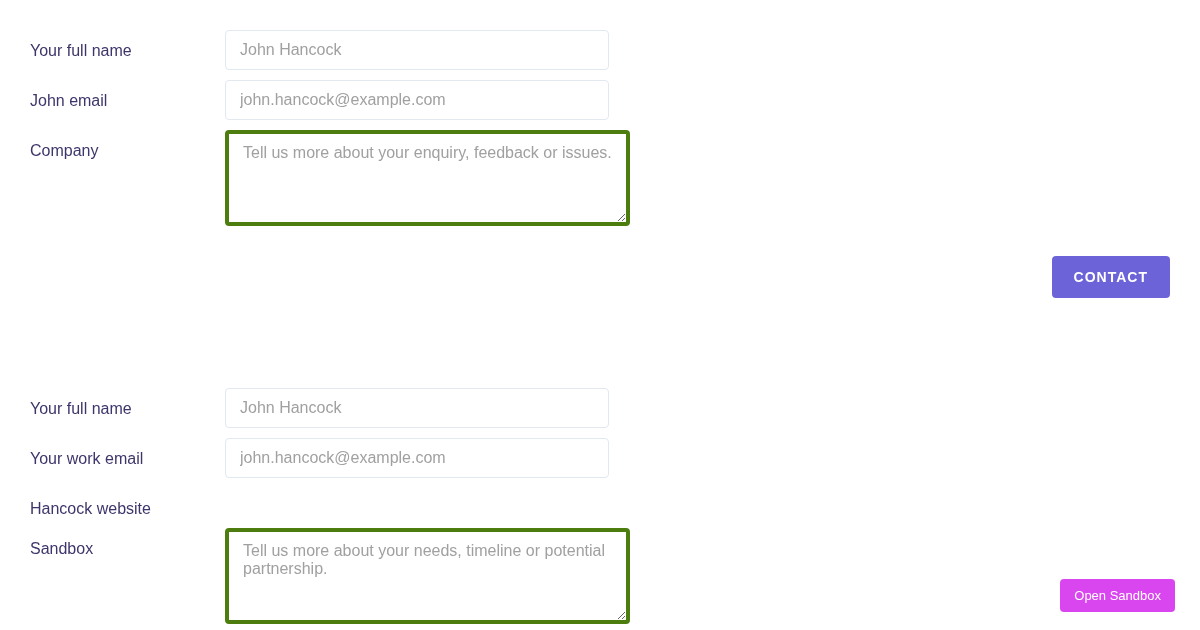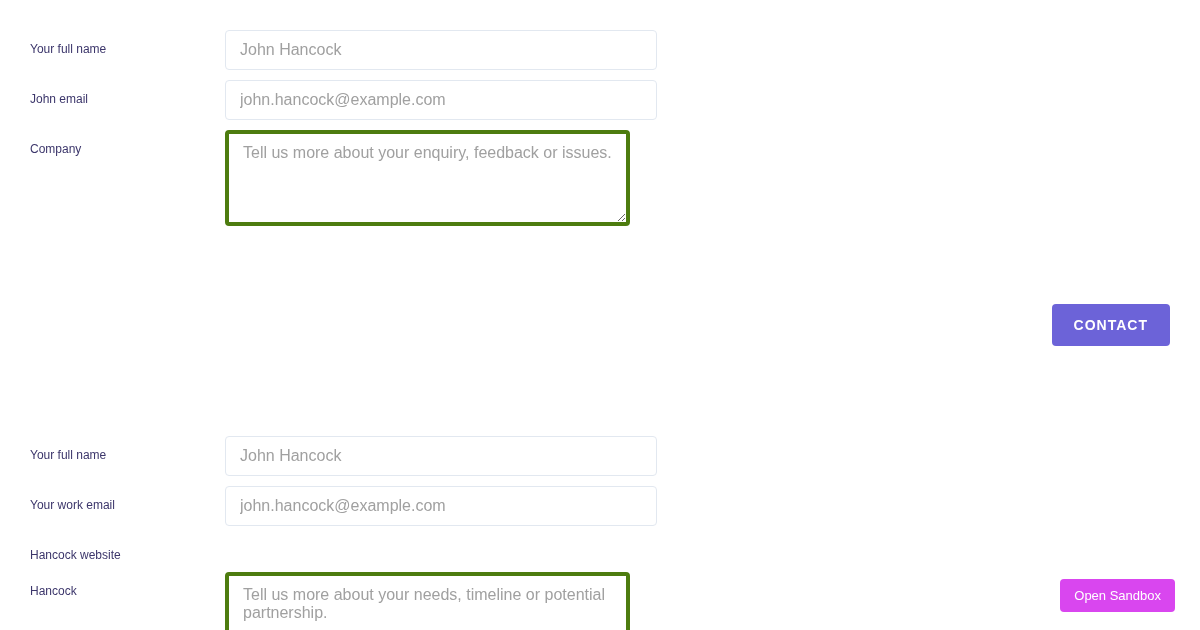--- a/index.html
+++ b/index.html
@@ -23,27 +23,27 @@
     
     .form-group {
       display: flex;
       align-items: flex-start;
       margin-bottom: 10px;
     }
     
     .form-label {
       width: 195px;
       color: #3c366b;
-      font-size: 12px;
+      font-size: 16px;
       padding-top: 12px;
       flex-shrink: 0;
     }
     
     .form-input {
-      width: 432px;
+      width: 384px;
       height: 40px;
       border: 1px solid #e2e8f0;
       border-radius: 4px;
       padding: 0 14px;
       font-size: 16px;
       color: #333;
       font-family: inherit;
     }
     
     .form-input::placeholder {
@@ -76,21 +76,20 @@
       background: #6c63d8;
       color: #ffffff;
       border: none;
       border-radius: 4px;
       padding: 13px 22px;
       font-size: 14px;
       font-weight: 600;
       letter-spacing: 1px;
       cursor: pointer;
       font-family: inherit;
-      margin-top: 48px;
     }
     
     .spacer {
       height: 90px;
     }
     
     .sandbox-button {
       position: absolute;
       bottom: 18px;
       right: 25px;
@@ -140,18 +139,18 @@
   <div class="form-group">
     <label class="form-label">Your work email</label>
     <input type="text" class="form-input" placeholder="john.hancock@example.com" style="">
   </div>
 
   <div class="form-group">
     <label class="form-label">Hancock website</label>
   </div>
 
   <div class="form-group">
-    <label class="form-label">Hancock</label>
+    <label class="form-label">Sandbox</label>
     <textarea class="form-textarea" placeholder="Tell us more about your needs, timeline or potential partnership." style=""></textarea>
   </div>
 </div>
 
 <button class="sandbox-button">Open Sandbox</button>
 
 </body></html>

